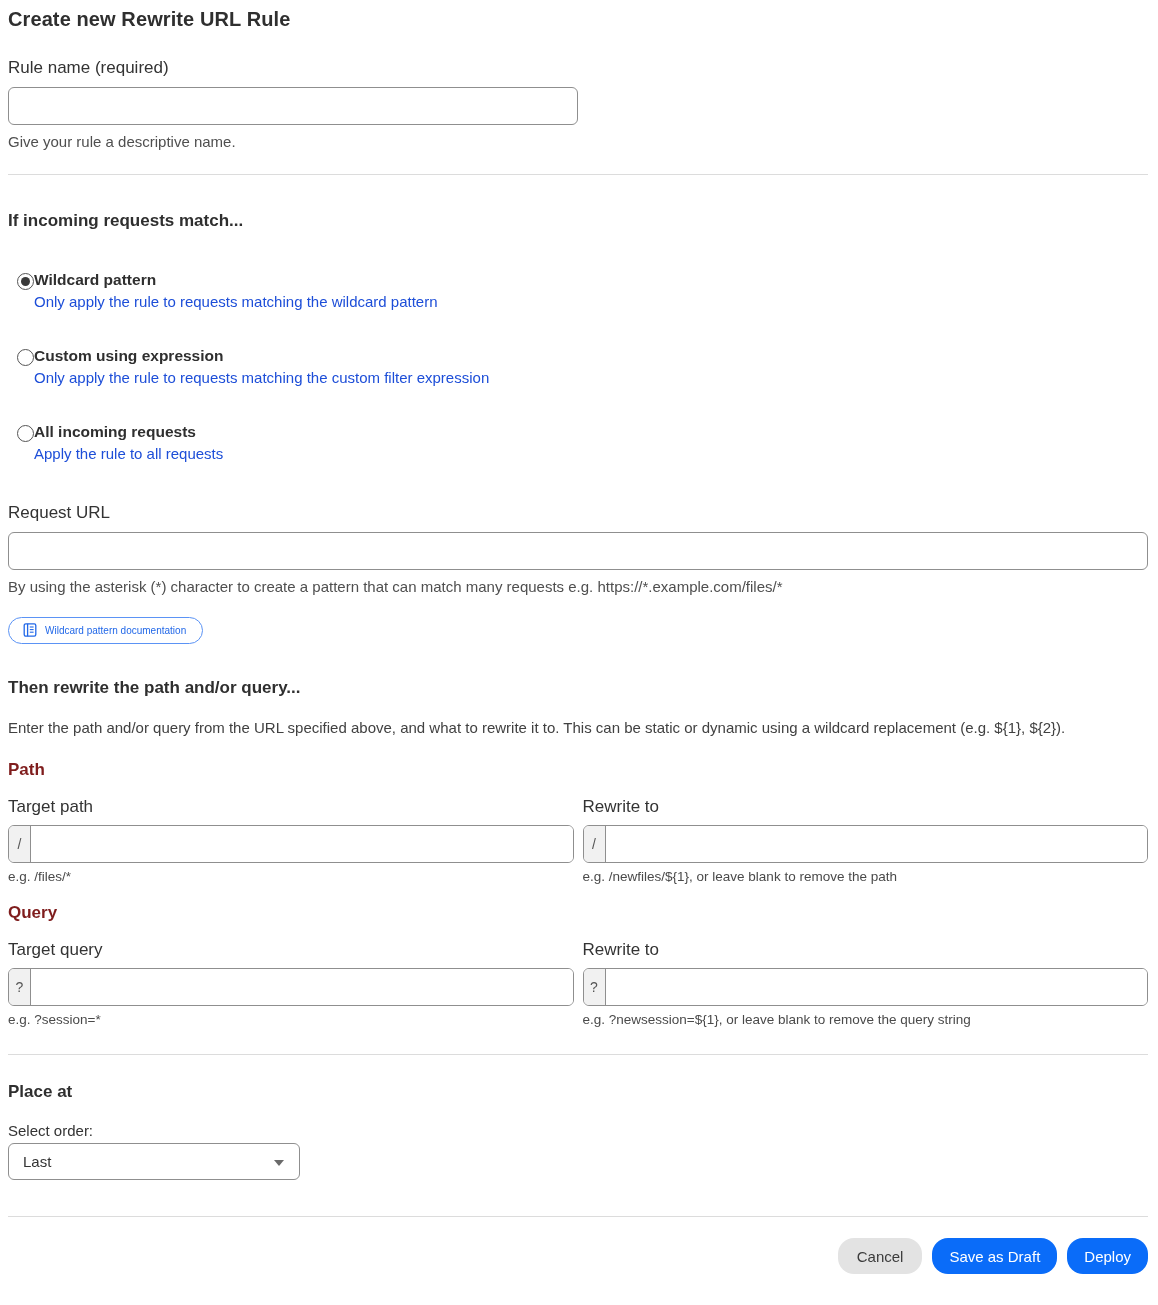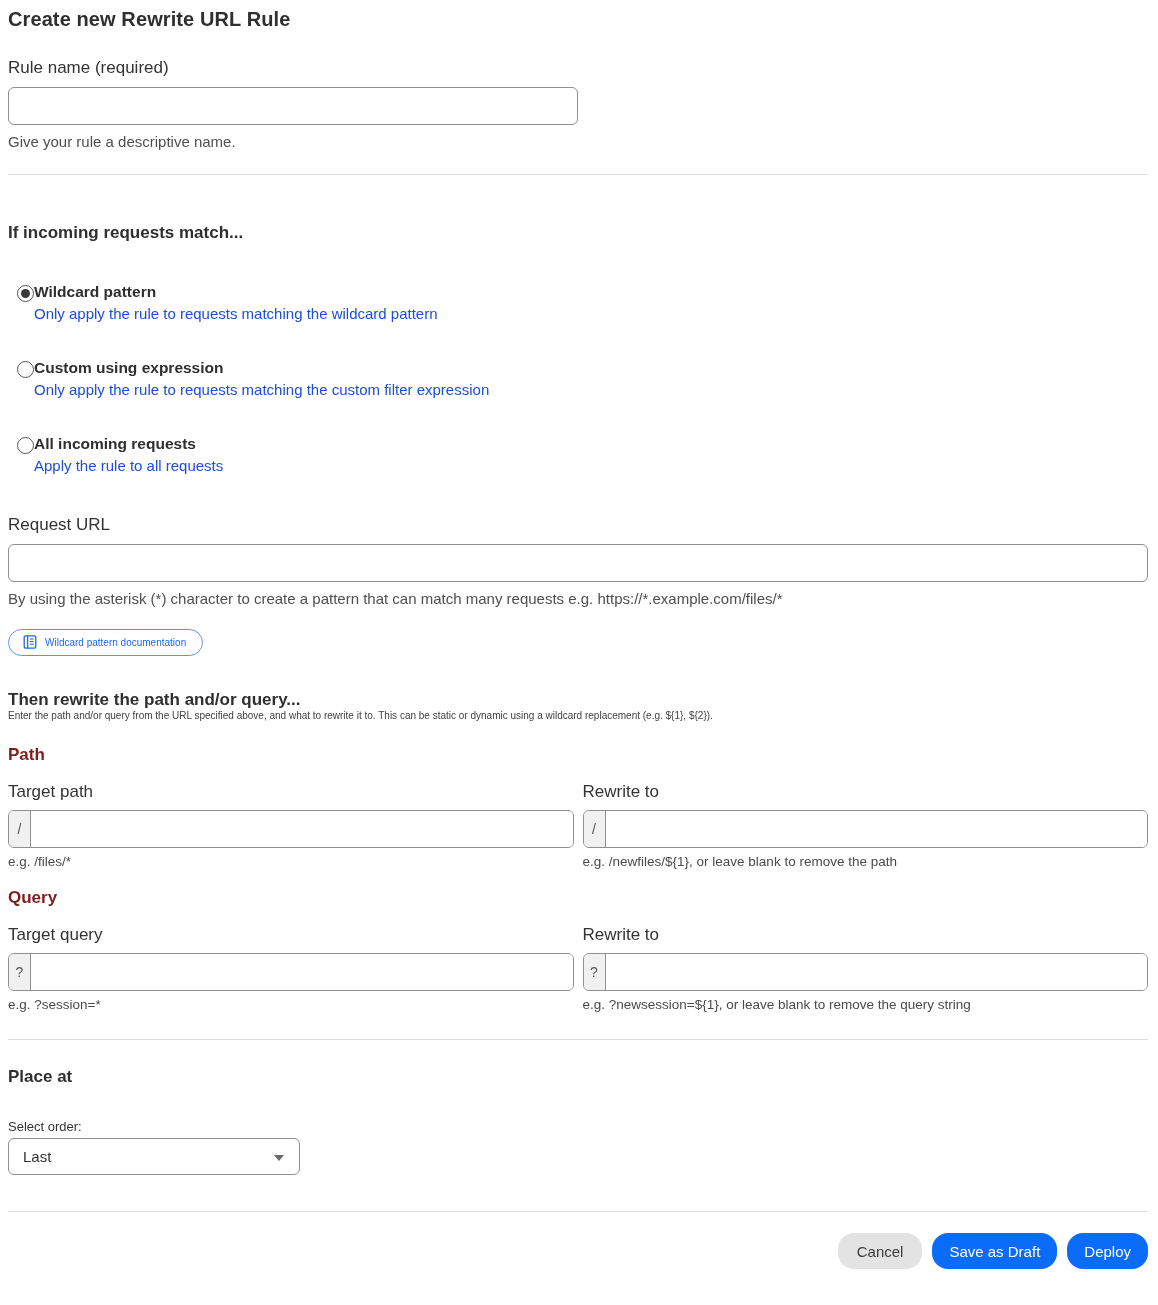--- a/index.html
+++ b/index.html
@@ -20,21 +20,21 @@
     border: 1px solid #8f8f8f; border-radius: 6px;
     font-family: inherit; font-size: 15px; padding: 0 12px; color: #333;
     background: #fff; outline: none;
   }
   .text-input.full { width: 100%; }
   .helper { font-size: 15px; color: #4f4f4f; margin-top: 8px; }
   .helper.small { font-size: 13.5px; margin-top: 6px; color: #4a4a4a; }
 
   .divider { border: none; border-top: 1px solid #dcdcdc; margin-top: 24px; }
 
-  .section-heading { font-size: 17px; font-weight: 700; color: #2f2f2f; margin-top: 48px; }
+  .section-heading { font-size: 17px; font-weight: 700; color: #2f2f2f; margin-top: 36px; }
 
   .radio-group { margin-top: 40px; }
   .radio-row { display: flex; align-items: flex-start; margin-bottom: 37px; cursor: pointer; }
   .radio-row:last-child { margin-bottom: 0; }
   .radio-circle {
     flex: 0 0 auto; width: 17px; height: 17px; margin: 2px 0 0 9px;
     border: 1px solid #555555; border-radius: 50%;
     display: inline-flex; align-items: center; justify-content: center;
     background: #fff;
   }
@@ -47,42 +47,42 @@
 
   .doc-button {
     display: inline-flex; align-items: center; gap: 7px;
     margin-top: 22px; padding: 4px 16px 5px 13px;
     border: 1px solid #5b93f5; border-radius: 14px;
     background: #fff; color: #2268e8; font-size: 10px; font-family: inherit;
     cursor: pointer;
   }
   .doc-button svg { display: block; }
 
-  .intro-text { font-size: 10px; color: #414141; }
+  .intro-text { font-size: 15px; color: #414141; margin-top: 21px; }
   .sub-heading { font-size: 17px; font-weight: 700; color: #7f1d1d; margin-top: 24px; }
 
   .two-col { display: flex; gap: 9px; margin-top: 0; }
   .col { flex: 1 1 0; }
   .col .field-label { margin-top: 17px; }
 
   .input-group {
     display: flex; margin-top: 8px; height: 38px;
     border: 1px solid #8f8f8f; border-radius: 6px; overflow: hidden; background: #fff;
   }
   .input-prefix {
     flex: 0 0 22px; background: #f1f1f1; border-right: 1px solid #8f8f8f;
     display: flex; align-items: center; justify-content: center;
     font-size: 14px; color: #555555;
   }
   .input-group input {
     flex: 1 1 auto; border: none; outline: none; font-family: inherit;
     font-size: 15px; padding: 0 10px; color: #333; min-width: 0;
   }
 
-  .select-label { font-size: 13px; color: #333333; margin-top: 32px; }
+  .select-label { font-size: 15px; color: #333333; margin-top: 20px; }
   .select-box {
     position: relative; width: 292px; height: 37px; margin-top: 4px;
     border: 1px solid #8f8f8f; border-radius: 6px; background: #fff;
     display: flex; align-items: center; padding: 0 14px;
     font-size: 15px; color: #333; cursor: pointer;
   }
   .caret-down {
     position: absolute; right: 15px; top: 50%; margin-top: -2px;
     width: 0; height: 0;
     border-left: 5px solid transparent; border-right: 5px solid transparent;

